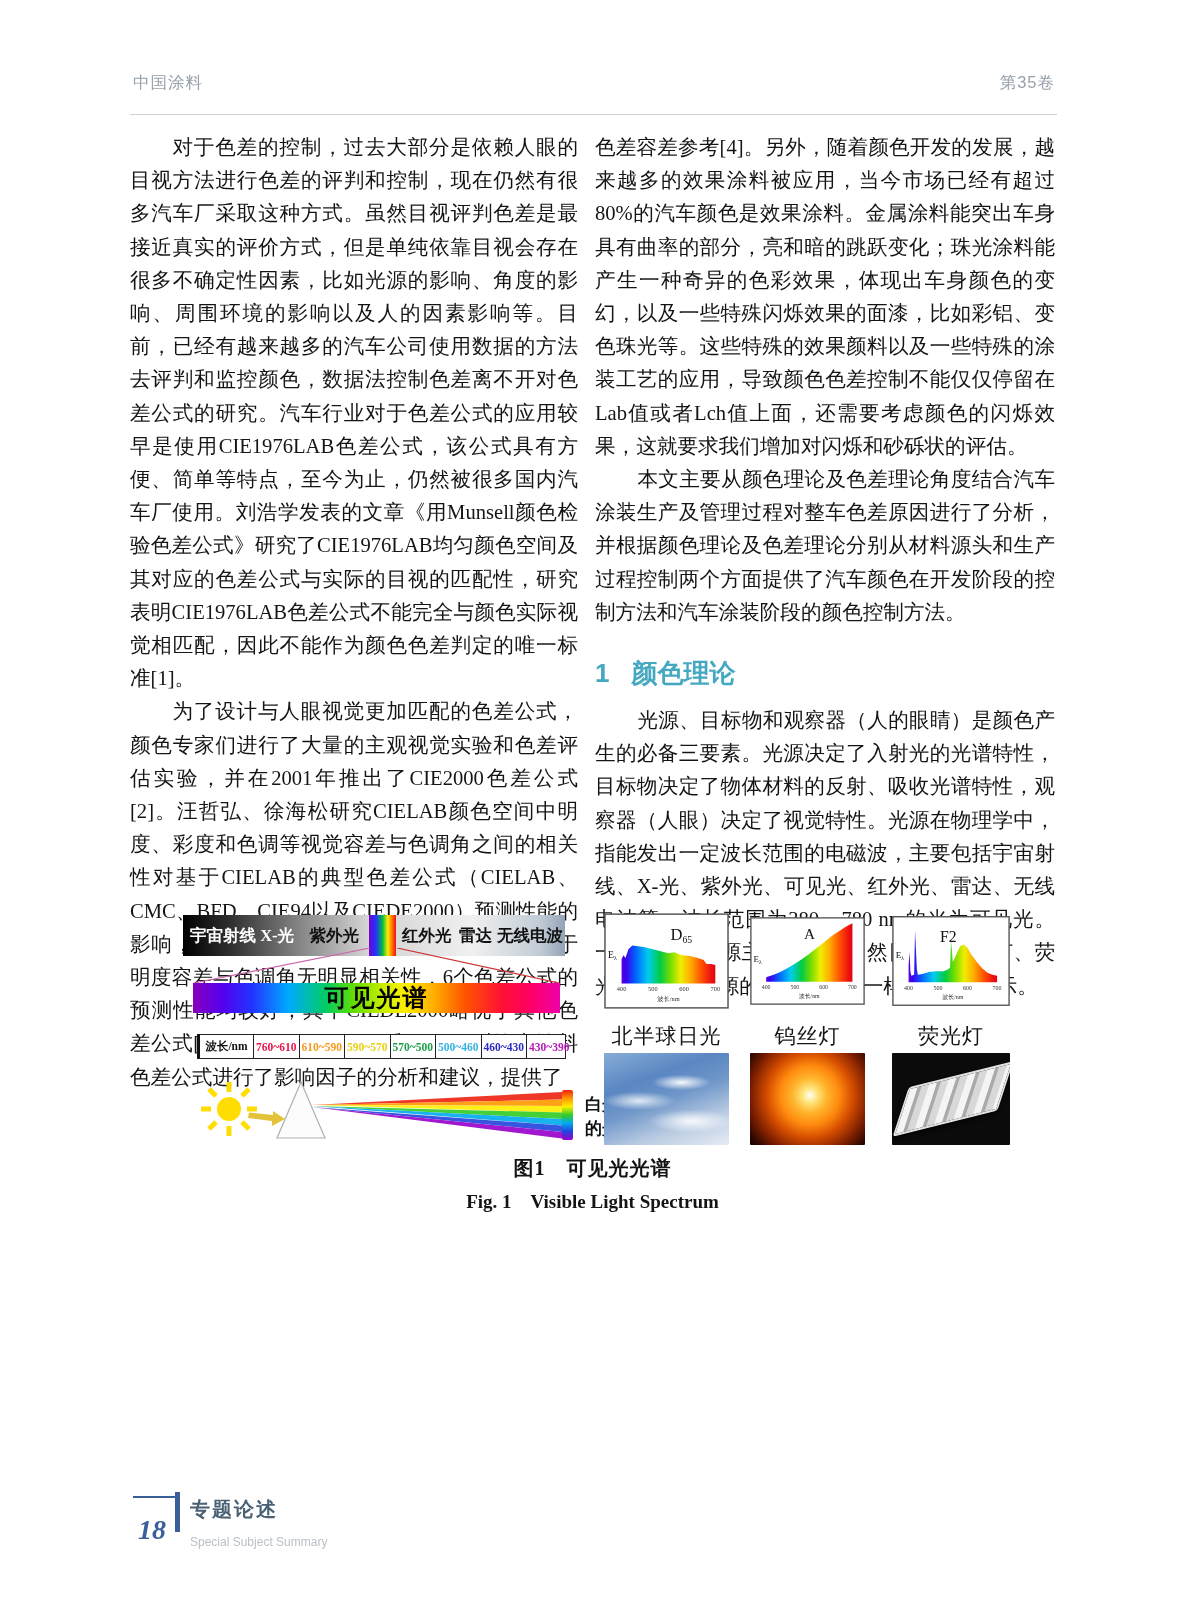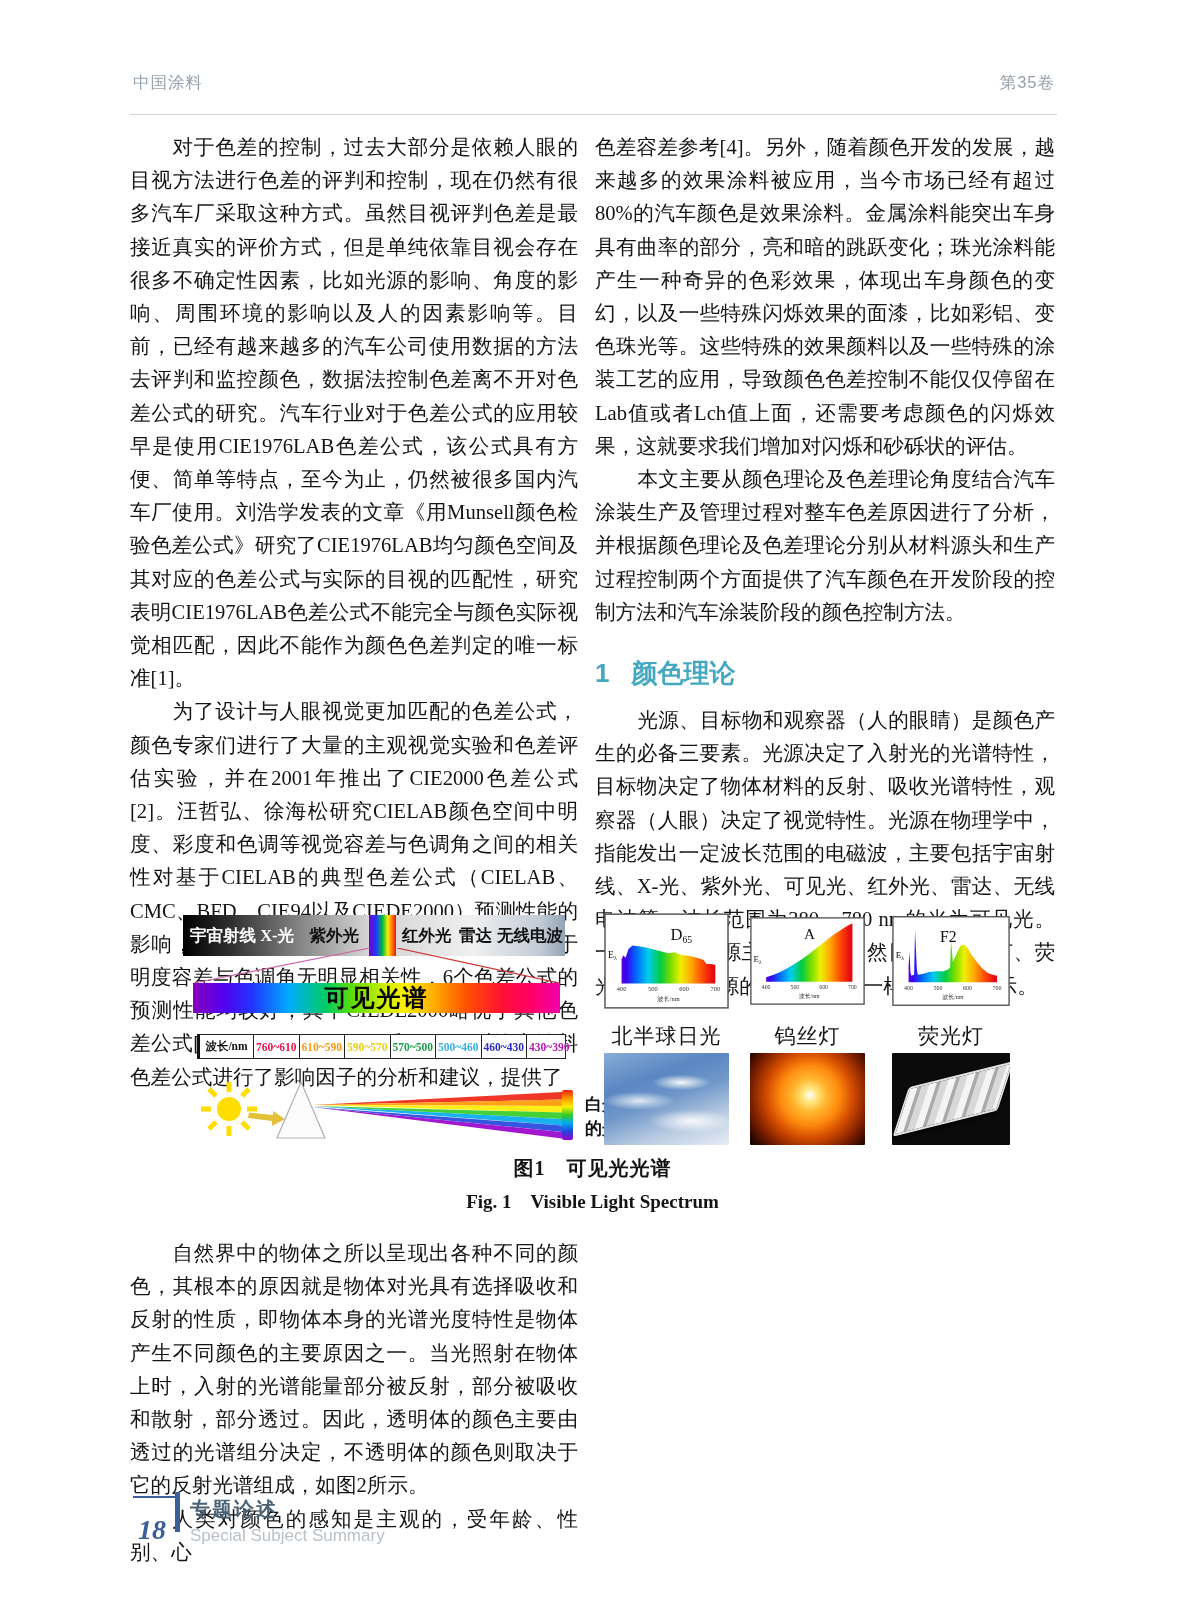--- a/index.html
+++ b/index.html
@@ -58,21 +58,21 @@
      border:2px solid #e4e4e4;border-radius:3px;transform:rotate(-14deg) skewX(-32deg);box-shadow:0 3px 4px rgba(0,0,0,.6);}
   .fig-caption{position:absolute;left:0;top:262px;width:925px;text-align:center;}
   .cap-zh{font-size:20px;font-weight:bold;letter-spacing:1px;}
   .cap-en{font-size:19px;font-weight:bold;margin-top:7px;}
   
   .footer{position:absolute;left:133px;top:1496px;display:flex;align-items:flex-start;}
   .pn-wrap{border-top:2.5px solid #3a5f99;padding:16px 9px 0 5px;}
   .pn{font-style:italic;font-weight:bold;font-size:28px;color:#3a5f99;font-family:"Liberation Serif",serif;}
   .vbar{width:5px;height:40px;background:#3a5f99;margin:-4px 10px 0 0;}
   .ft-zh{font-family:"Liberation Sans",sans-serif;font-weight:bold;font-size:20px;color:#4a6174;letter-spacing:2px;}
-  .ft-en{font-family:"Liberation Sans",sans-serif;font-size:17px;color:#b9c0c7;margin-top:3px;}
+  .ft-en{font-family:"Liberation Sans",sans-serif;font-size:12px;color:#b9c0c7;margin-top:12px;}
   svg text{font-family:"Liberation Serif","DejaVu Serif",serif;}
 </style>
 </head>
 <body>
 
 <div class="page">
 
   <div class="header">
     <span>中国涂料</span>
     <span>第35卷</span>
@@ -264,24 +264,20 @@
       </div>
     </div>
 
     <div class="fig-caption">
       <div class="cap-zh">图1　可见光光谱</div>
       <div class="cap-en">Fig. 1　Visible Light Spectrum</div>
     </div>
   </div>
 
   <div class="cols bottom-cols">
-    <div class="col-l">
-      <p class="body indent">自然界中的物体之所以呈现出各种不同的颜色，其根本的原因就是物体对光具有选择吸收和反射的性质，即物体本身的光谱光度特性是物体产生不同颜色的主要原因之一。当光照射在物体上时，入射的光谱能量部分被反射，部分被吸收和散射，部分透过。因此，透明体的颜色主要由透过的光谱组分决定，不透明体的颜色则取决于它的反射光谱组成，如图2所示。</p>
-      <p class="body indent">人类对颜色的感知是主观的，受年龄、性别、心</p>
-    </div>
   </div>
 
   <div class="footer">
     <div class="pn-wrap">
       <span class="pn">18</span>
     </div>
     <div class="vbar"></div>
     <div>
       <div class="ft-zh">专题论述</div>
       <div class="ft-en">Special Subject Summary</div>

